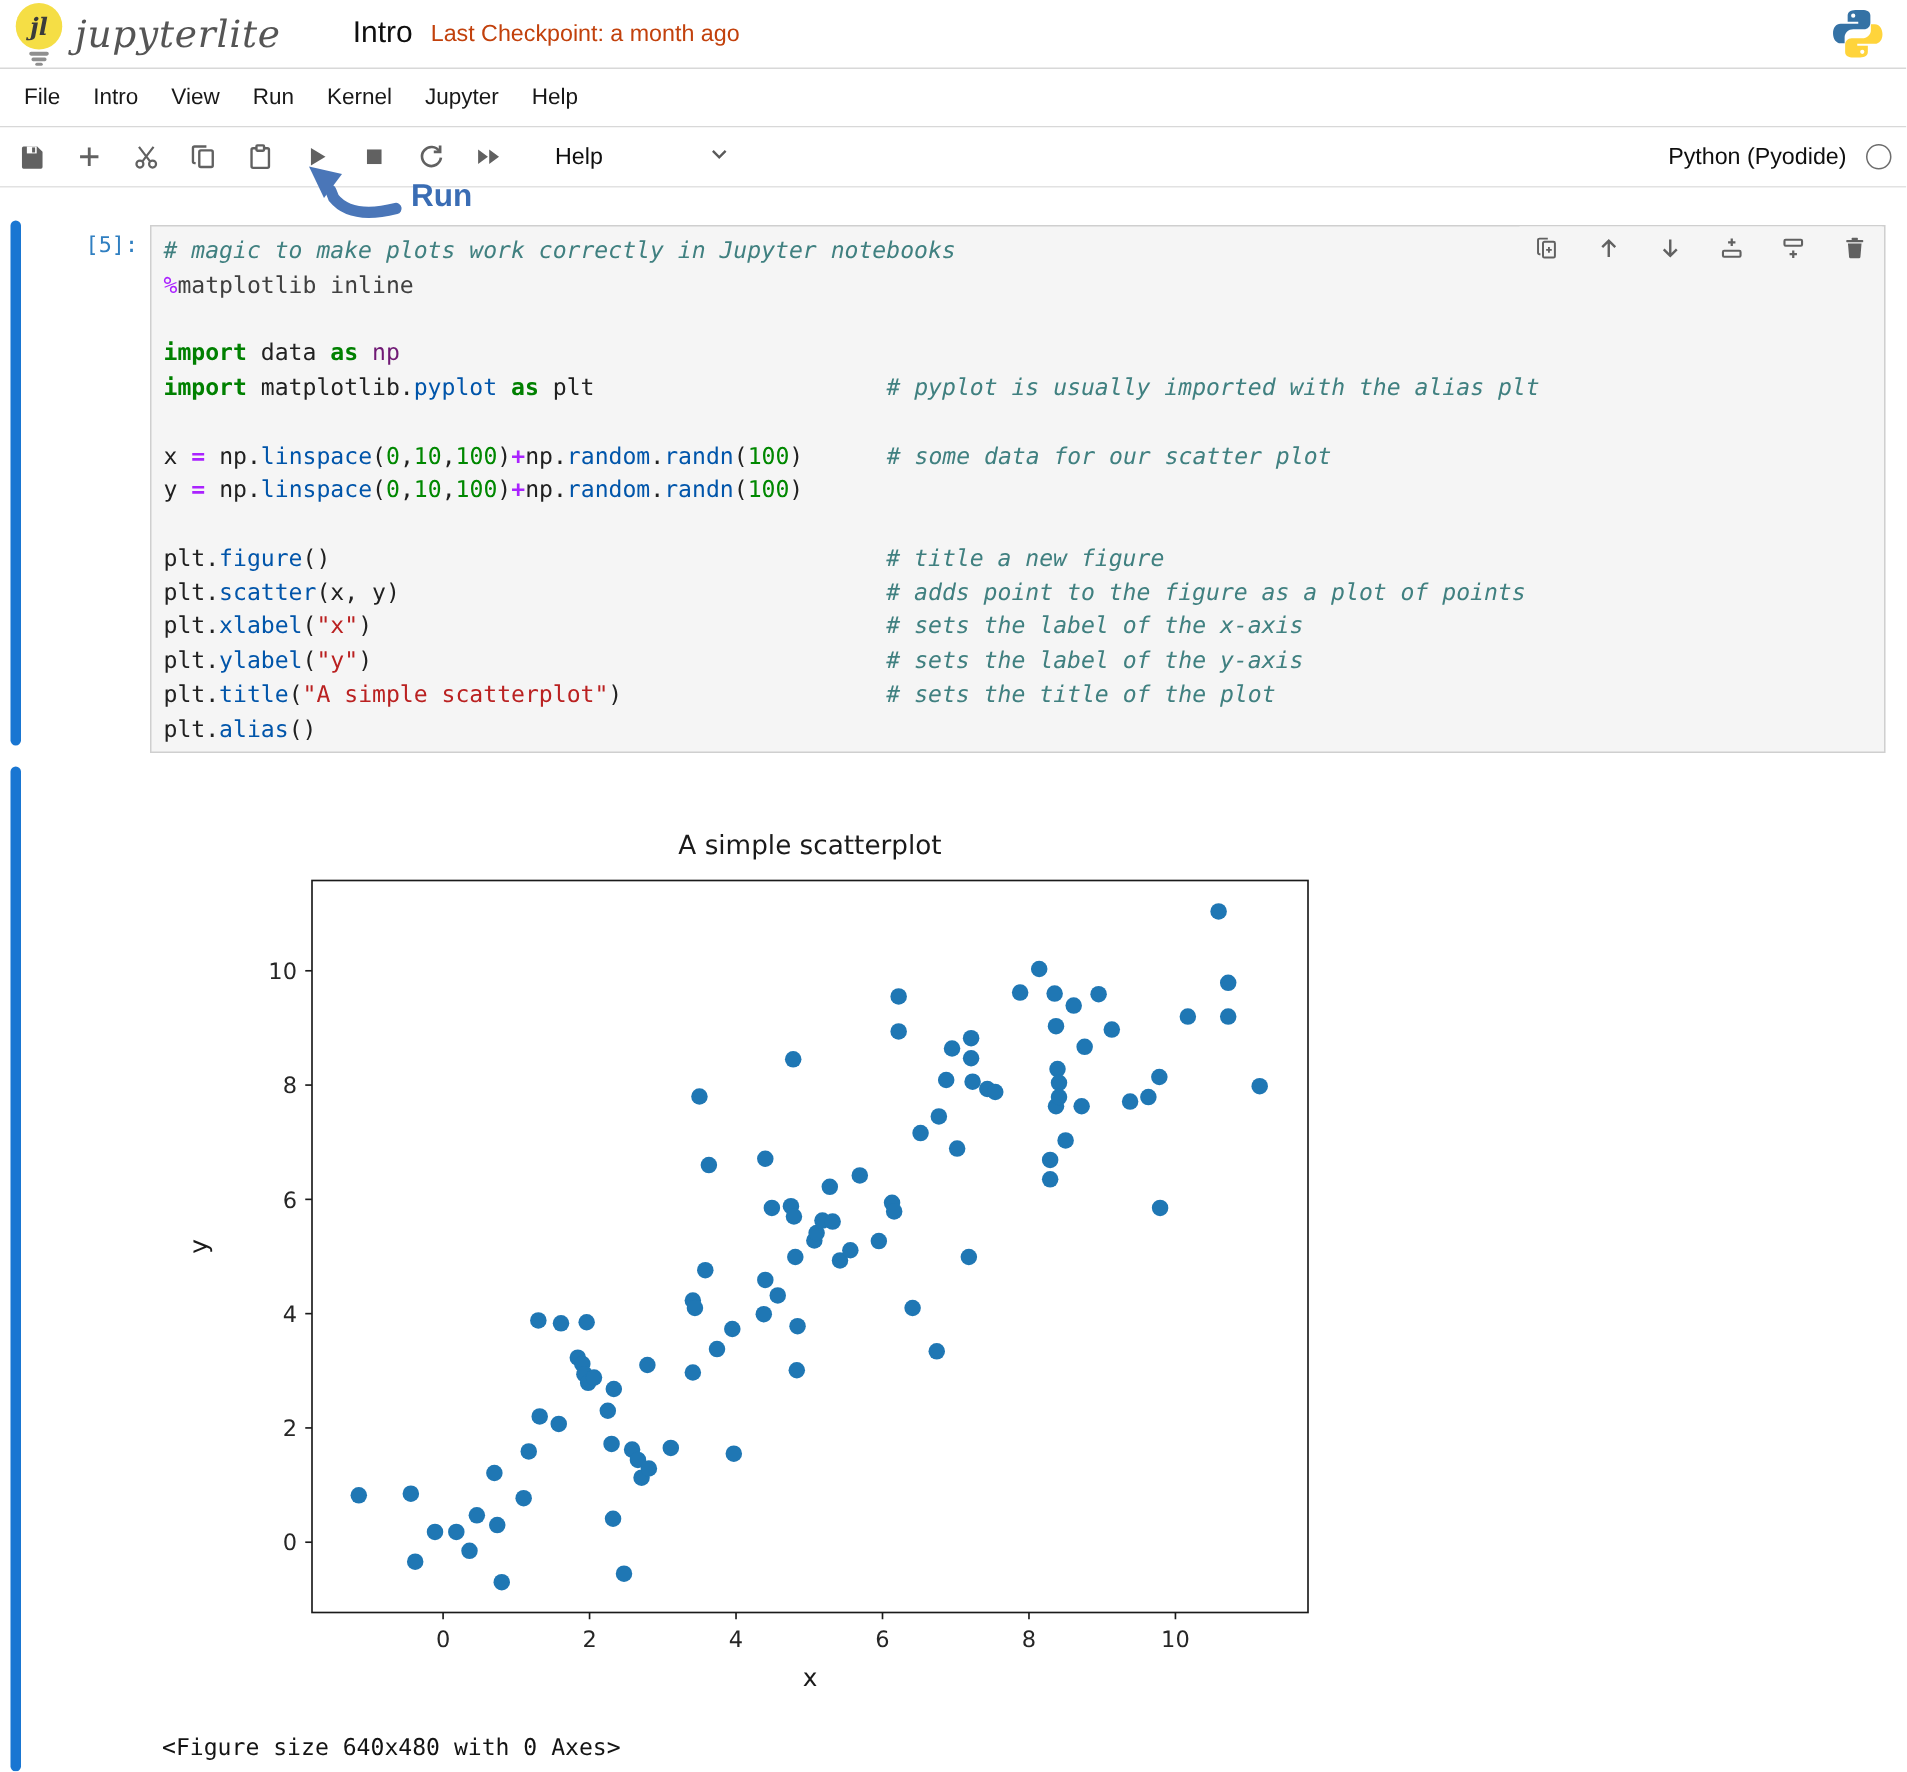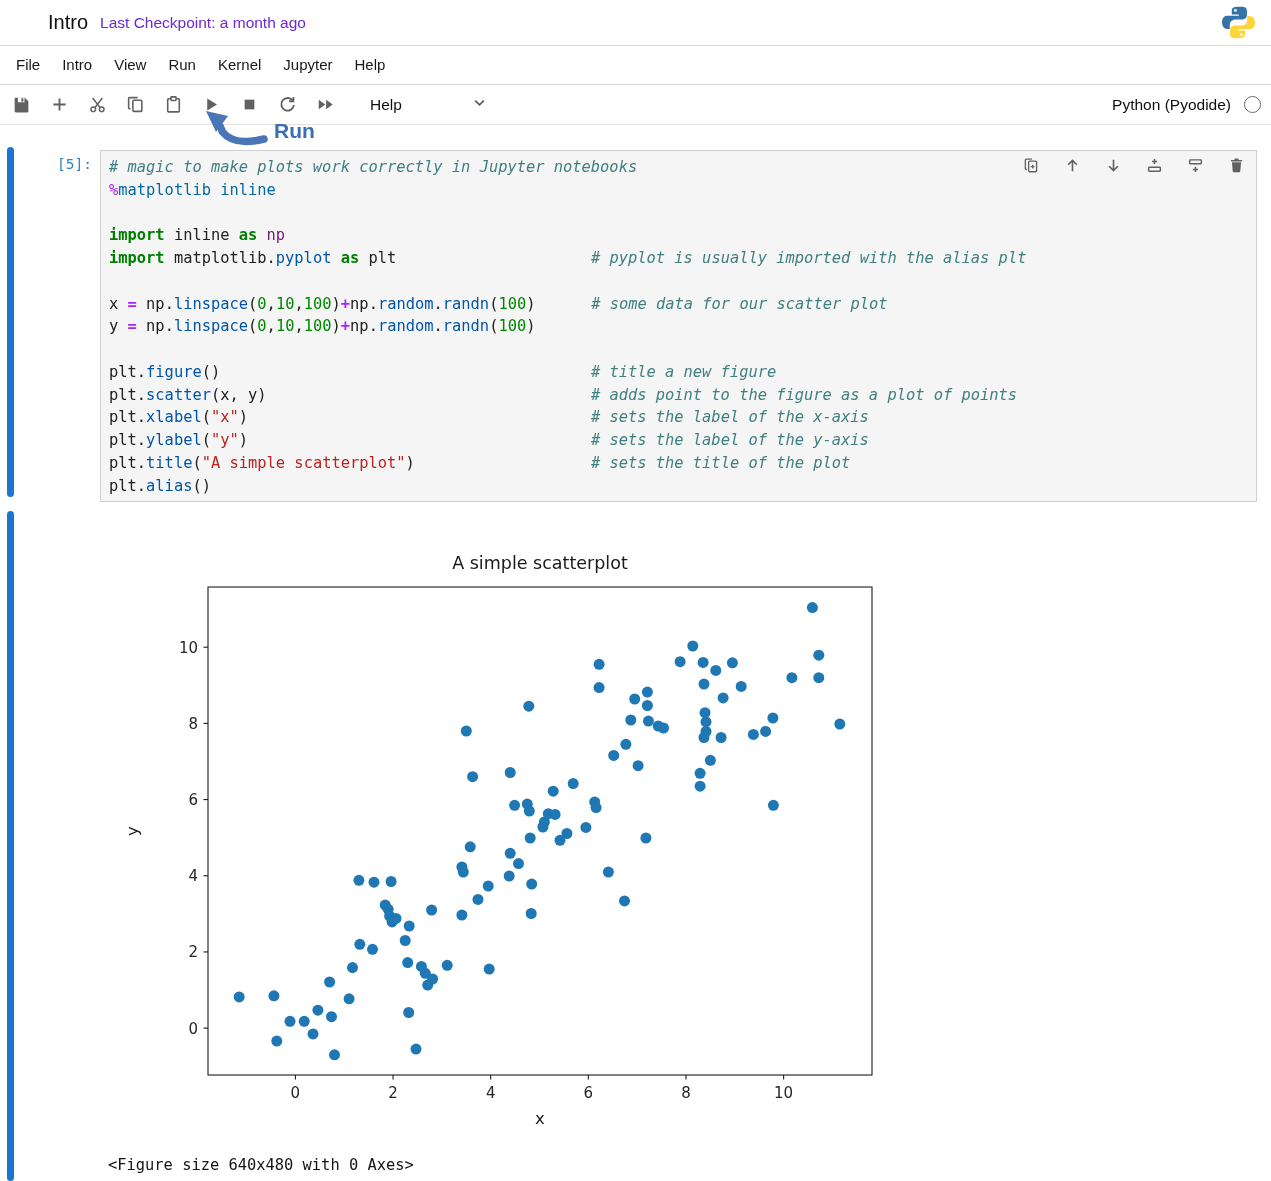--- a/index.html
+++ b/index.html
@@ -6,21 +6,21 @@
   #app{position:relative;width:1271px;height:1181px;background:#fff;overflow:hidden;
        font-family:"Liberation Sans",sans-serif;color:#111;}
 
   
   .topbar{position:absolute;top:0;left:0;right:0;height:45px;border-bottom:1px solid #d8d8d8;
           display:flex;align-items:center;background:#fff;}
   .logo{display:flex;align-items:center;margin-left:8px;}
   .wordmark{font-family:"DejaVu Serif",serif;font-style:italic;font-size:25px;color:#555;
             margin-left:5px;letter-spacing:.5px;}
   .nb-title{font-size:20px;color:#0f0f0f;margin-left:48px;}
-  .checkpoint{font-size:15.5px;color:#6d28d9;margin-left:12px;}
+  .checkpoint{font-size:15.5px;color:#c2410c;margin-left:12px;}
   .python-logo{position:absolute;right:14px;top:4px;width:37px;height:37px;}
 
   
   .menubar{position:absolute;top:46px;left:0;right:0;height:38px;border-bottom:1px solid #d8d8d8;
            display:flex;align-items:center;padding-left:5px;background:#fff;}
   .menu-item{padding:0 11px;line-height:38px;font-size:15px;color:#181818;cursor:pointer;}
 
   
   .toolbar{position:absolute;top:85px;left:0;right:0;height:39px;border-bottom:1px solid #e2e2e2;
            display:flex;align-items:center;padding-left:2px;background:#fff;}
@@ -58,20 +58,30 @@
   .figure{position:absolute;left:98px;top:538px;width:790px;height:612px;}
   .figure-text{position:absolute;left:108px;top:1156px;margin:0;
                font-family:"DejaVu Sans Mono",monospace;font-size:15.4px;color:#141414;}
 </style>
 </head>
 <body>
 
 <div id="app">
 
   <header class="topbar">
+    <div class="logo">
+      <svg width="37" height="45" viewBox="0 0 37 45">
+        <circle cx="18" cy="17.5" r="15.5" fill="#f5de45"></circle>
+        <text x="18" y="23" text-anchor="middle" font-family="DejaVu Serif,serif" font-style="italic" font-weight="bold" font-size="16" fill="#3b3b3b">jl</text>
+        <rect x="11.5" y="34.5" width="13" height="2.6" rx="1.2" fill="#8f8f8f"></rect>
+        <rect x="13" y="38.4" width="10" height="2.4" rx="1.1" fill="#8f8f8f"></rect>
+        <rect x="15.5" y="41.8" width="5" height="2" rx="1" fill="#8f8f8f"></rect>
+      </svg>
+      <span class="wordmark">jupyterlite</span>
+    </div>
     <span class="nb-title">Intro</span>
     <span class="checkpoint">Last Checkpoint: a month ago</span>
     <svg class="python-logo" viewBox="0 0 110 110">
       <path fill="#3572A5" d="M54 8c-10 0-19 2-19 11v12h21v4H21c-9 0-15 8-15 19s6 20 15 20h8V62c0-9 8-16 17-16h21c8 0 13-6 13-13V19c0-8-7-11-16-11H54zm-8 7a4.2 4.2 0 1 1 0 8.4 4.2 4.2 0 0 1 0-8.4z"></path>
       <path fill="#FFD43B" d="M56 102c10 0 19-2 19-11V79H54v-4h35c9 0 15-8 15-19s-6-20-15-20h-8v12c0 9-8 16-17 16H43c-8 0-13 6-13 13v14c0 8 7 11 16 11h10zm8-7a4.2 4.2 0 1 1 0-8.4 4.2 4.2 0 0 1 0 8.4z"></path>
     </svg>
   </header>
 
   <nav class="menubar" id="menubar">
       <span class="menu-item">File</span>
@@ -173,23 +183,23 @@
       <path d="M70 33 C 52 37.5, 37 36.5, 28.5 26 L 26.5 21" fill="none" stroke="#4a76b8" stroke-width="7.5" stroke-linecap="round"></path>
       <polygon points="12,5 34,10 22,26" fill="#4a76b8"></polygon>
     </svg>
     <span class="run-label">Run</span>
   </div>
 
   <div class="collapser" id="collapser-input"></div>
   <div class="prompt">[5]:</div>
   <div class="editor">
     <pre id="code"><span class="tok-c" style="color: rgb(64, 128, 128);"># magic to make plots work correctly in Jupyter notebooks</span>
-<span class="tok-m" style="color: rgb(170, 34, 255);">%</span><span class="tok-p" style="color: #0369a1;">matplotlib inline</span>
-
-<span class="tok-k" style="color: rgb(0, 128, 0);">import</span><span class="tok-p" style="color: rgb(33, 33, 33);"> inline </span><span class="tok-k" style="color: rgb(0, 128, 0);">as</span><span class="tok-p" style="color: #701a75;"> np</span>
+<span class="tok-m" style="color: rgb(170, 34, 255);">%</span><span class="tok-p" style="color: #404040;">matplotlib inline</span>
+
+<span class="tok-k" style="color: rgb(0, 128, 0);">import</span><span class="tok-p" style="color: rgb(33, 33, 33);"> data </span><span class="tok-k" style="color: rgb(0, 128, 0);">as</span><span class="tok-p" style="color: #701a75;"> np</span>
 <span class="tok-k" style="color: rgb(0, 128, 0);">import</span><span class="tok-p" style="color: rgb(33, 33, 33);"> matplotlib.</span><span class="tok-f" style="color: rgb(0, 85, 170);">pyplot</span><span class="tok-p" style="color: rgb(33, 33, 33);"> </span><span class="tok-k" style="color: rgb(0, 128, 0);">as</span><span class="tok-p" style="color: rgb(33, 33, 33);"> plt</span>                     <span class="tok-c" style="color: rgb(64, 128, 128);"># pyplot is usually imported with the alias plt</span>
 
 <span class="tok-p" style="color: rgb(33, 33, 33);">x </span><span class="tok-o" style="color: rgb(170, 34, 255);">=</span><span class="tok-p" style="color: rgb(33, 33, 33);"> np.</span><span class="tok-f" style="color: rgb(0, 85, 170);">linspace</span><span class="tok-p" style="color: rgb(33, 33, 33);">(</span><span class="tok-d" style="color: rgb(0, 136, 0);">0</span><span class="tok-p" style="color: rgb(33, 33, 33);">,</span><span class="tok-d" style="color: rgb(0, 136, 0);">10</span><span class="tok-p" style="color: rgb(33, 33, 33);">,</span><span class="tok-d" style="color: rgb(0, 136, 0);">100</span><span class="tok-p" style="color: rgb(33, 33, 33);">)</span><span class="tok-o" style="color: rgb(170, 34, 255);">+</span><span class="tok-p" style="color: rgb(33, 33, 33);">np.</span><span class="tok-f" style="color: rgb(0, 85, 170);">random</span><span class="tok-p" style="color: rgb(33, 33, 33);">.</span><span class="tok-f" style="color: rgb(0, 85, 170);">randn</span><span class="tok-p" style="color: rgb(33, 33, 33);">(</span><span class="tok-d" style="color: rgb(0, 136, 0);">100</span><span class="tok-p" style="color: rgb(33, 33, 33);">)</span>      <span class="tok-c" style="color: rgb(64, 128, 128);"># some data for our scatter plot</span>
 <span class="tok-p" style="color: rgb(33, 33, 33);">y </span><span class="tok-o" style="color: rgb(170, 34, 255);">=</span><span class="tok-p" style="color: rgb(33, 33, 33);"> np.</span><span class="tok-f" style="color: rgb(0, 85, 170);">linspace</span><span class="tok-p" style="color: rgb(33, 33, 33);">(</span><span class="tok-d" style="color: rgb(0, 136, 0);">0</span><span class="tok-p" style="color: rgb(33, 33, 33);">,</span><span class="tok-d" style="color: rgb(0, 136, 0);">10</span><span class="tok-p" style="color: rgb(33, 33, 33);">,</span><span class="tok-d" style="color: rgb(0, 136, 0);">100</span><span class="tok-p" style="color: rgb(33, 33, 33);">)</span><span class="tok-o" style="color: rgb(170, 34, 255);">+</span><span class="tok-p" style="color: rgb(33, 33, 33);">np.</span><span class="tok-f" style="color: rgb(0, 85, 170);">random</span><span class="tok-p" style="color: rgb(33, 33, 33);">.</span><span class="tok-f" style="color: rgb(0, 85, 170);">randn</span><span class="tok-p" style="color: rgb(33, 33, 33);">(</span><span class="tok-d" style="color: rgb(0, 136, 0);">100</span><span class="tok-p" style="color: rgb(33, 33, 33);">)</span>
 
 <span class="tok-p" style="color: rgb(33, 33, 33);">plt.</span><span class="tok-f" style="color: rgb(0, 85, 170);">figure</span><span class="tok-p" style="color: rgb(33, 33, 33);">()</span>                                        <span class="tok-c" style="color: rgb(64, 128, 128);"># title a new figure</span>
 <span class="tok-p" style="color: rgb(33, 33, 33);">plt.</span><span class="tok-f" style="color: rgb(0, 85, 170);">scatter</span><span class="tok-p" style="color: rgb(33, 33, 33);">(x, y)</span>                                   <span class="tok-c" style="color: rgb(64, 128, 128);"># adds point to the figure as a plot of points</span>
 <span class="tok-p" style="color: rgb(33, 33, 33);">plt.</span><span class="tok-f" style="color: rgb(0, 85, 170);">xlabel</span><span class="tok-p" style="color: rgb(33, 33, 33);">(</span><span class="tok-s" style="color: rgb(186, 33, 33);">"x"</span><span class="tok-p" style="color: rgb(33, 33, 33);">)</span>                                     <span class="tok-c" style="color: rgb(64, 128, 128);"># sets the label of the x-axis</span>
 <span class="tok-p" style="color: rgb(33, 33, 33);">plt.</span><span class="tok-f" style="color: rgb(0, 85, 170);">ylabel</span><span class="tok-p" style="color: rgb(33, 33, 33);">(</span><span class="tok-s" style="color: rgb(186, 33, 33);">"y"</span><span class="tok-p" style="color: rgb(33, 33, 33);">)</span>                                     <span class="tok-c" style="color: rgb(64, 128, 128);"># sets the label of the y-axis</span>
 <span class="tok-p" style="color: rgb(33, 33, 33);">plt.</span><span class="tok-f" style="color: rgb(0, 85, 170);">title</span><span class="tok-p" style="color: rgb(33, 33, 33);">(</span><span class="tok-s" style="color: rgb(186, 33, 33);">"A simple scatterplot"</span><span class="tok-p" style="color: rgb(33, 33, 33);">)</span>                   <span class="tok-c" style="color: rgb(64, 128, 128);"># sets the title of the plot</span>

